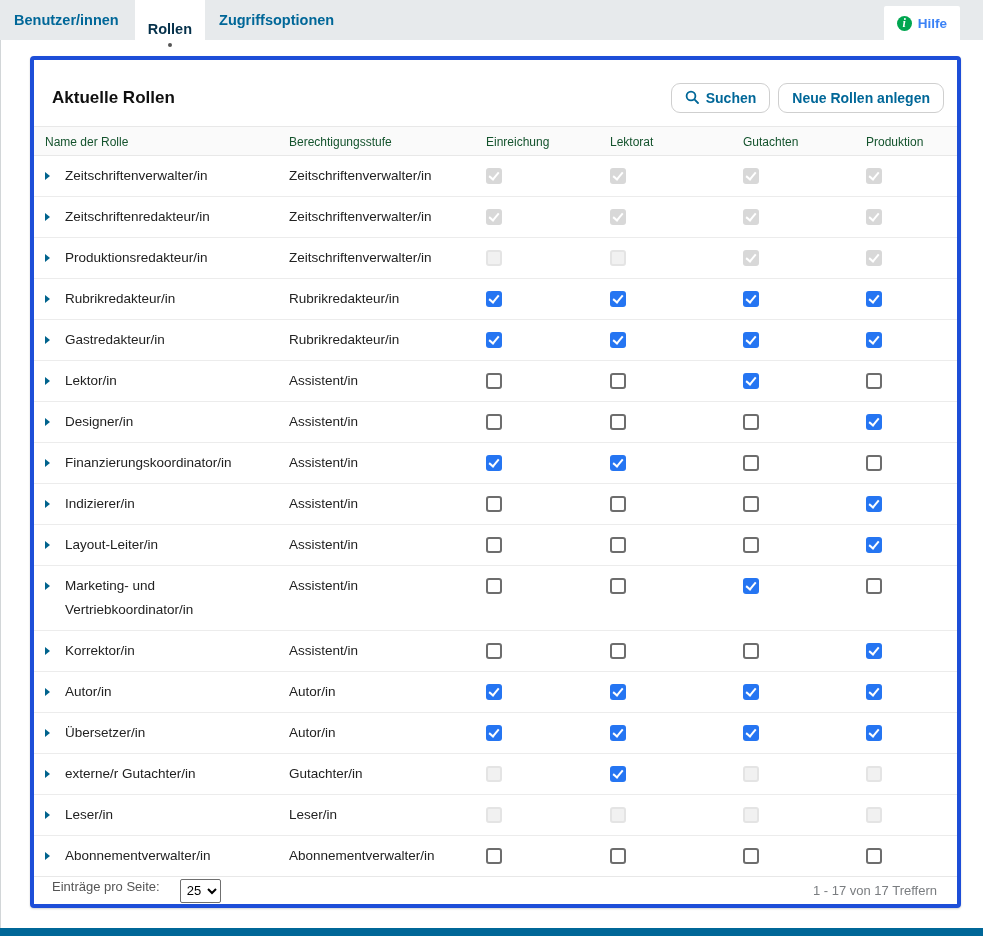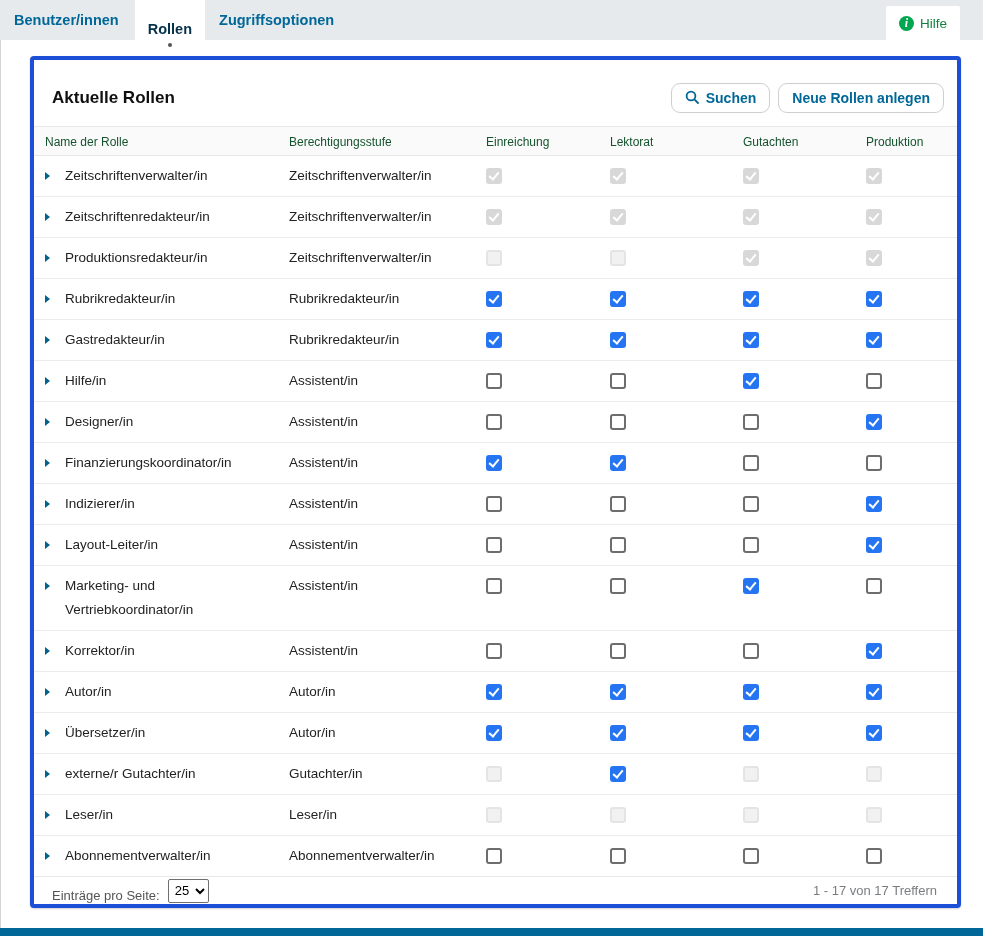--- a/index.html
+++ b/index.html
@@ -16,21 +16,21 @@
   .tab.t1 { padding:0 14px; }
   .tab.active { background:#ffffff; color:#04304a; position:relative; margin-left:2px; padding:9px 13px; }
   .tab.active .tabdot { position:absolute; left:50%; bottom:5px; width:4px; height:4px;
          margin-left:-2px; border-radius:50%; background:#555; }
   .helptab { position:absolute; top:6px; right:23px; height:34px; background:#ffffff;
          display:flex; align-items:center; gap:6px; padding:0 13px; cursor:pointer;
          border-radius:2px 2px 0 0; }
   .helptab .hicon { width:15px; height:15px; border-radius:50%; background:#00a650; color:#fff;
          font-family:"Liberation Serif","DejaVu Serif",serif; font-style:italic; font-weight:700;
          font-size:12px; line-height:15px; text-align:center; }
-  .helptab .hlabel { color:#15803d; font-size:13.5px; font-weight:400; }
+  .helptab .hlabel { color:#3b82f6; font-size:13.5px; font-weight:700; }
 
   
   .panel { position:absolute; left:30px; top:56px; width:931px; height:852px; background:#fff;
          border:4px solid #1d4ed8; border-radius:4px; box-shadow:0 1px 2px rgba(0,0,0,.18);
          display:flex; flex-direction:column; }
   .panel-head { height:66px; display:flex; align-items:center; justify-content:space-between;
          padding:10px 13px 0 18px; }
   .panel-title { font-size:17px; font-weight:700; color:#101010; }
   .head-actions { display:flex; gap:8px; }
   .btn { display:flex; gap:7px; background:#fff; border:1px solid #cfcfcf;
@@ -57,21 +57,21 @@
   .cb.on { background:#2575f2; }
   .cb.on::after, .cb.on-disabled::after { content:""; position:absolute; left:5px; top:2px;
          width:4px; height:8px; border:solid #fff; border-width:0 2px 2px 0; transform:rotate(40deg); }
   .cb.on-disabled { background:#d8d8d8; }
   .cb.off { background:#fff; border:2px solid #6d6d6d; }
   .cb.off-disabled { background:#f1f1f1; border:2px solid #e4e4e4; }
 
   
   .pfooter { flex:1; border-top:1px solid #e8e8e8; display:flex; align-items:center;
          justify-content:space-between; padding:0 20px 0 18px; }
-  .perpage { display:flex; align-items:flex-end; gap:8px; font-size:13px; color:#555; }
+  .perpage { display:flex; align-items:flex-start; gap:20px; font-size:13px; color:#555; }
   .perpage select { font-family:Liberation Sans, sans-serif; font-size:13px; height:24px; border:1px solid #6f6f6f;
          border-radius:2px; background:#fff; padding:0 2px; }
   .range { font-size:13px; color:#7a7d80; }
 
   .bottombar { position:absolute; left:0; bottom:0; width:983px; height:8px; background:#006798; }
 </style>
 </head>
 <body>
 
 <div class="page">
@@ -216,21 +216,21 @@
           </div>
           <div class="cell">
             <div class="cb on"></div>
           </div>
         </div>
 
   <div class="row">
     <div class="arrow-cell">
       <div class="tri"></div>
     </div>
-    <div class="cell name-cell">Hilfe/in</div>
+    <div class="cell name-cell">Lektor/in</div>
     <div class="cell">Assistent/in</div>
   <div class="cell">
             <div class="cb off"></div>
           </div>
           <div class="cell">
             <div class="cb off"></div>
           </div>
           <div class="cell">
             <div class="cb on"></div>
           </div>

